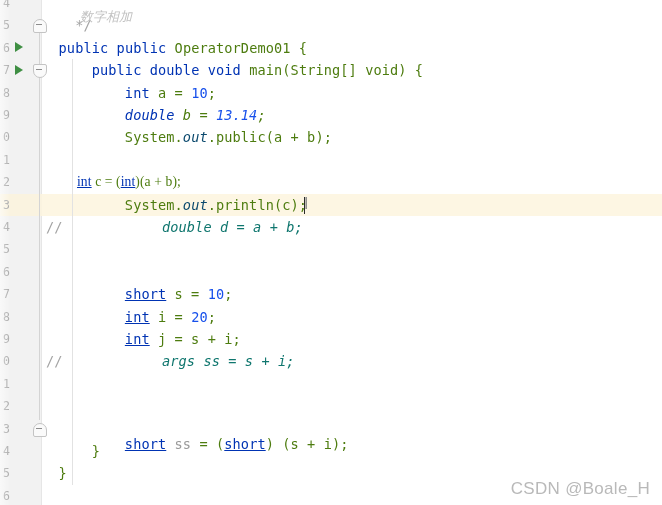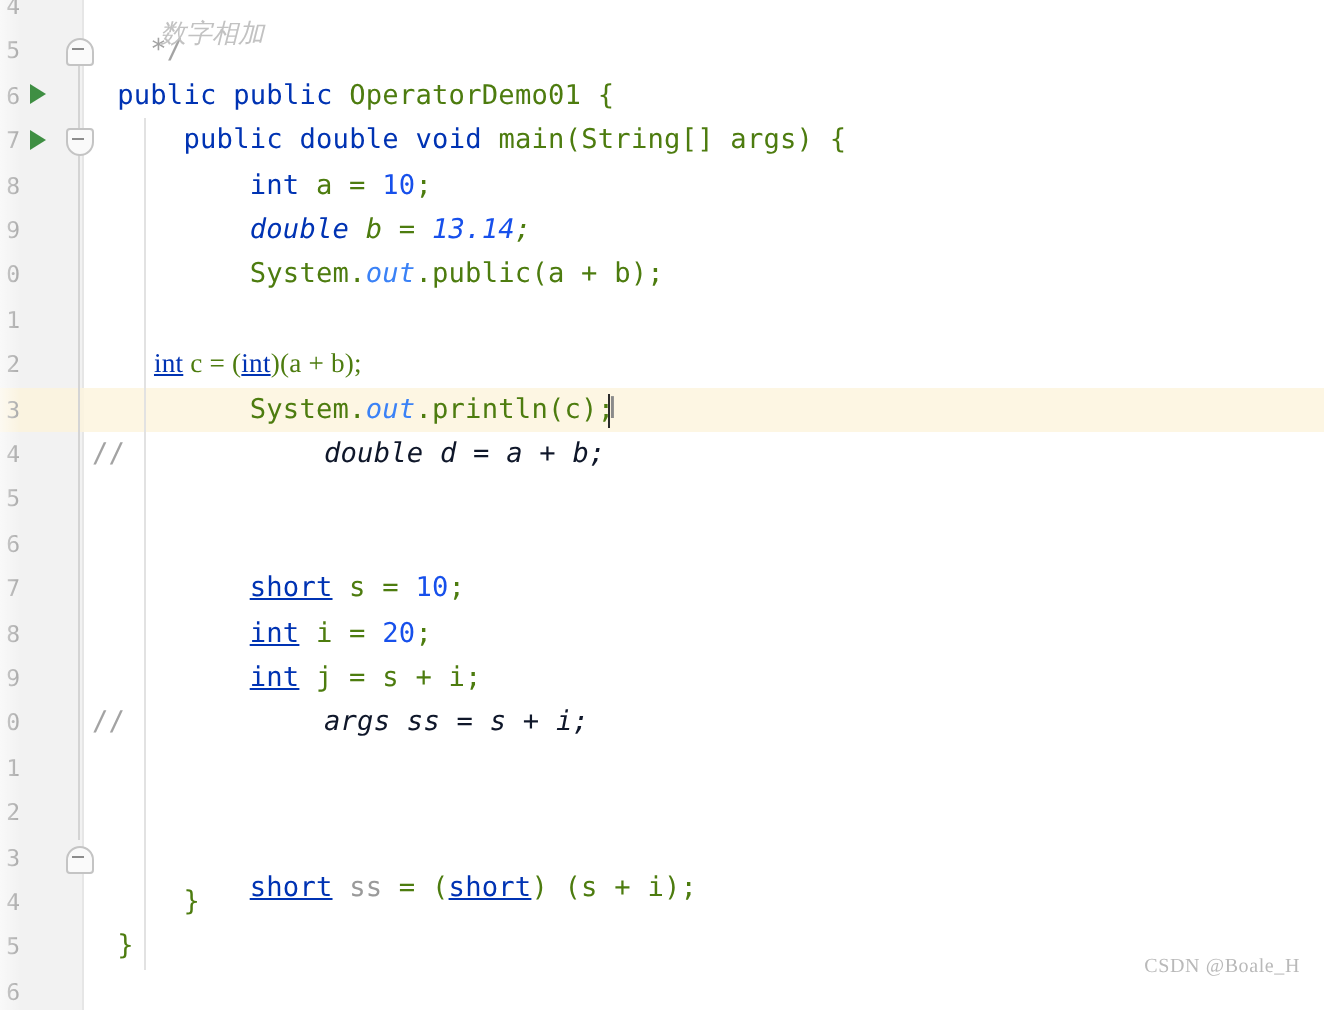--- a/index.html
+++ b/index.html
@@ -108,23 +108,23 @@
     height: 22.4px;
     line-height: 22.4px;
     font-size: 13.6px;
     white-space: pre;
     color: #1d1d1f;
     letter-spacing: 0.1px;
   }
   .kw      { color: #0033b3; }
   .kw-u    { color: #0033b3; text-decoration: underline; text-decoration-color: #0033b3; }
   .num     { color: #1750eb; }
-  .cmt     { color: #0f172a; font-style: italic; }
+  .cmt     { color: #0f766e; font-style: italic; }
   .cmt-pl  { color: #a3a3a3; }
-  .stat    { color: #3b82f6; font-style: italic; }
+  .stat    { color: #0c4a6e; font-style: italic; }
   .plain   { color: #4d7c0f; }
   .unused  { color: #9a9a9a; }
 
   
   .caret-line-bg {
     position: absolute;
     left: 0;
     right: 0;
     height: 22.4px;
     background: #fdf6e3;
@@ -158,24 +158,24 @@
     color: #8a8a8a;
     font-size: 15px;
     line-height: 15px;
     font-family: "DejaVu Sans", sans-serif;
   }
 
   
   .watermark {
     position: absolute;
     right: 12px;
-    bottom: 16px;
+    bottom: 6px;
     color: #b9b9b9;
-    font-size: 10px;
-    font-family: Liberation Serif, serif;
+    font-size: 17px;
+    font-family: Liberation Sans, sans-serif;
     letter-spacing: 0.3px;
   }
 
   
   .cn-comment {
     position: absolute;
     left: 80px;
     top: 8px;
     color: #c2c2c2;
     font-style: italic;
@@ -241,21 +241,21 @@
       <div class="lineno" style="top: 417.6px; height: 22.4px; line-height: 22.4px;">3</div>
       <div class="lineno" style="top: 440px; height: 22.4px; line-height: 22.4px;">4</div>
       <div class="lineno" style="top: 462.4px; height: 22.4px; line-height: 22.4px;">5</div>
       <div class="lineno" style="top: 484.8px; height: 22.4px; line-height: 22.4px;">6</div>
     </div>
 
   <div id="code-layer">
       <div class="code" style="top: -8px;"></div>
       <div class="code" style="top: 14.4px;"><span class="plain">    </span><span class="cmt-pl">*/</span></div>
       <div class="code" style="top: 36.8px;"><span class="plain">  </span><span class="kw">public</span><span class="plain"> </span><span class="kw">public</span><span class="plain"> OperatorDemo01 {</span></div>
-      <div class="code" style="top: 59.2px;"><span class="plain">      </span><span class="kw">public</span><span class="plain"> </span><span class="kw">double</span><span class="plain"> </span><span class="kw">void</span><span class="plain"> </span><span class="plain">main</span><span class="plain">(String[] args) {</span></div>
+      <div class="code" style="top: 59.2px;"><span class="plain">      </span><span class="kw">public</span><span class="plain"> </span><span class="kw">double</span><span class="plain"> </span><span class="kw">void</span><span class="plain"> </span><span class="plain">main</span><span class="plain">(String[] void) {</span></div>
       <div class="code" style="top: 81.6px;"><span class="plain">          </span><span class="kw">int</span><span class="plain"> a = </span><span class="num">10</span><span class="plain">;</span></div>
       <div class="code" style="top: 104px; font-style: italic;"><span class="plain">          </span><span class="kw">double</span><span class="plain"> b = </span><span class="num">13.14</span><span class="plain">;</span></div>
       <div class="code" style="top: 126.4px;"><span class="plain">          System.</span><span class="stat">out</span><span class="plain">.public(a + b);</span></div>
       <div class="code" style="top: 148.8px;"></div>
       <div class="code" style="top: 171.2px; font-family: Liberation Serif, serif;"><span class="plain">          </span><span class="kw-u">int</span><span class="plain"> c = (</span><span class="kw-u">int</span><span class="plain">)(a + b);</span></div>
       <div class="code" style="top: 193.6px;"><span class="plain">          System.</span><span class="stat">out</span><span class="plain">.println(c);</span></div>
       <div class="code" style="top: 216px; left: 46px;"><span class="cmt-pl">//</span><span class="cmt">            double d = a + b;</span></div>
       <div class="code" style="top: 238.4px;"></div>
       <div class="code" style="top: 260.8px;"></div>
       <div class="code" style="top: 283.2px;"><span class="plain">          </span><span class="kw-u">short</span><span class="plain"> s = </span><span class="num">10</span><span class="plain">;</span></div>

